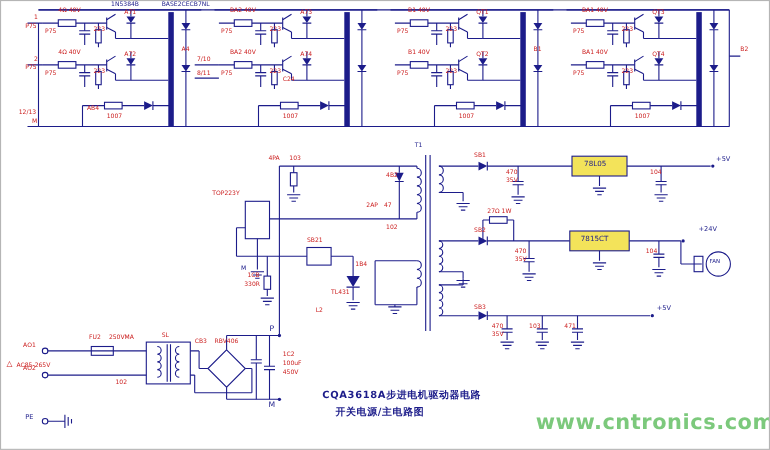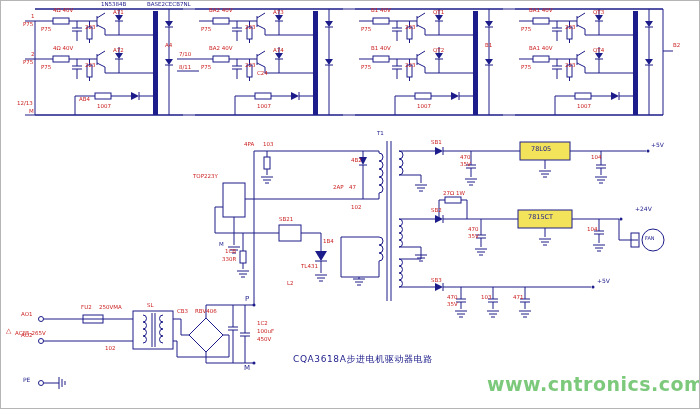--- a/index.html
+++ b/index.html
@@ -2,21 +2,21 @@
 <html><head>
 <meta charset="utf-8">
 <style>
   *{margin:0;padding:0;box-sizing:border-box}
   html,body{background:#9a9a9a}
   body{font-family:"DejaVu Sans",sans-serif}
   #stage{position:relative;width:700px;height:409px;background:#ffffff;overflow:hidden;border:1px solid #b5b5b5;margin:0 auto}
   #schematic-svg{position:absolute;left:0;top:0}
   #labels{position:absolute;left:0;top:0;width:100%;height:100%;pointer-events:none}
   .lbl{position:absolute;font-size:5.5px;line-height:1.05;white-space:nowrap;font-family:"DejaVu Sans",sans-serif}
-  #title{position:absolute;left:292px;top:352px;color:#1c1c8a;font-size:9px;font-weight:normal;letter-spacing:.6px}
+  #title{position:absolute;left:292px;top:352px;color:#1c1c8a;font-size:9px;font-weight:bold;letter-spacing:.6px}
   #title .t2{padding-left:12px;margin-top:2px}
   #watermark{position:absolute;left:486px;top:372px;font-size:19px;font-weight:bold;color:#7cc97c;letter-spacing:.5px;font-family:"DejaVu Sans",sans-serif}
 </style>
 </head>
 <body>
 
 <div id="stage">
 
   <svg id="schematic-svg" width="700" height="409" viewBox="0 0 700 409" xmlns="http://www.w3.org/2000/svg">
     <g stroke="#1c1c8a" fill="none" stroke-width="1">
@@ -346,17 +346,18 @@
       <span class="lbl" style="left: 256px; top: 320px; color: rgb(204, 34, 34);">1C2</span>
       <span class="lbl" style="left: 256px; top: 328px; color: rgb(204, 34, 34);">100uF</span>
       <span class="lbl" style="left: 256px; top: 336px; color: rgb(204, 34, 34);">450V</span>
       <span class="lbl" style="left: 244px; top: 295px; color: rgb(28, 28, 138); font-size: 7px;">P</span>
       <span class="lbl" style="left: 243px; top: 364px; color: rgb(28, 28, 138); font-size: 7px;">M</span>
       <span class="lbl" style="left: 22px; top: 376px; color: rgb(28, 28, 138); font-size: 6px;">PE</span>
     </div>
 
   <div id="title">
     <div class="t1">CQA3618A步进电机驱动器电路</div>
+    <div class="t2">开关电源/主电路图</div>
   </div>
 
   <div id="watermark">www.cntronics.com</div>
 
 </div>
 
 </body></html>

